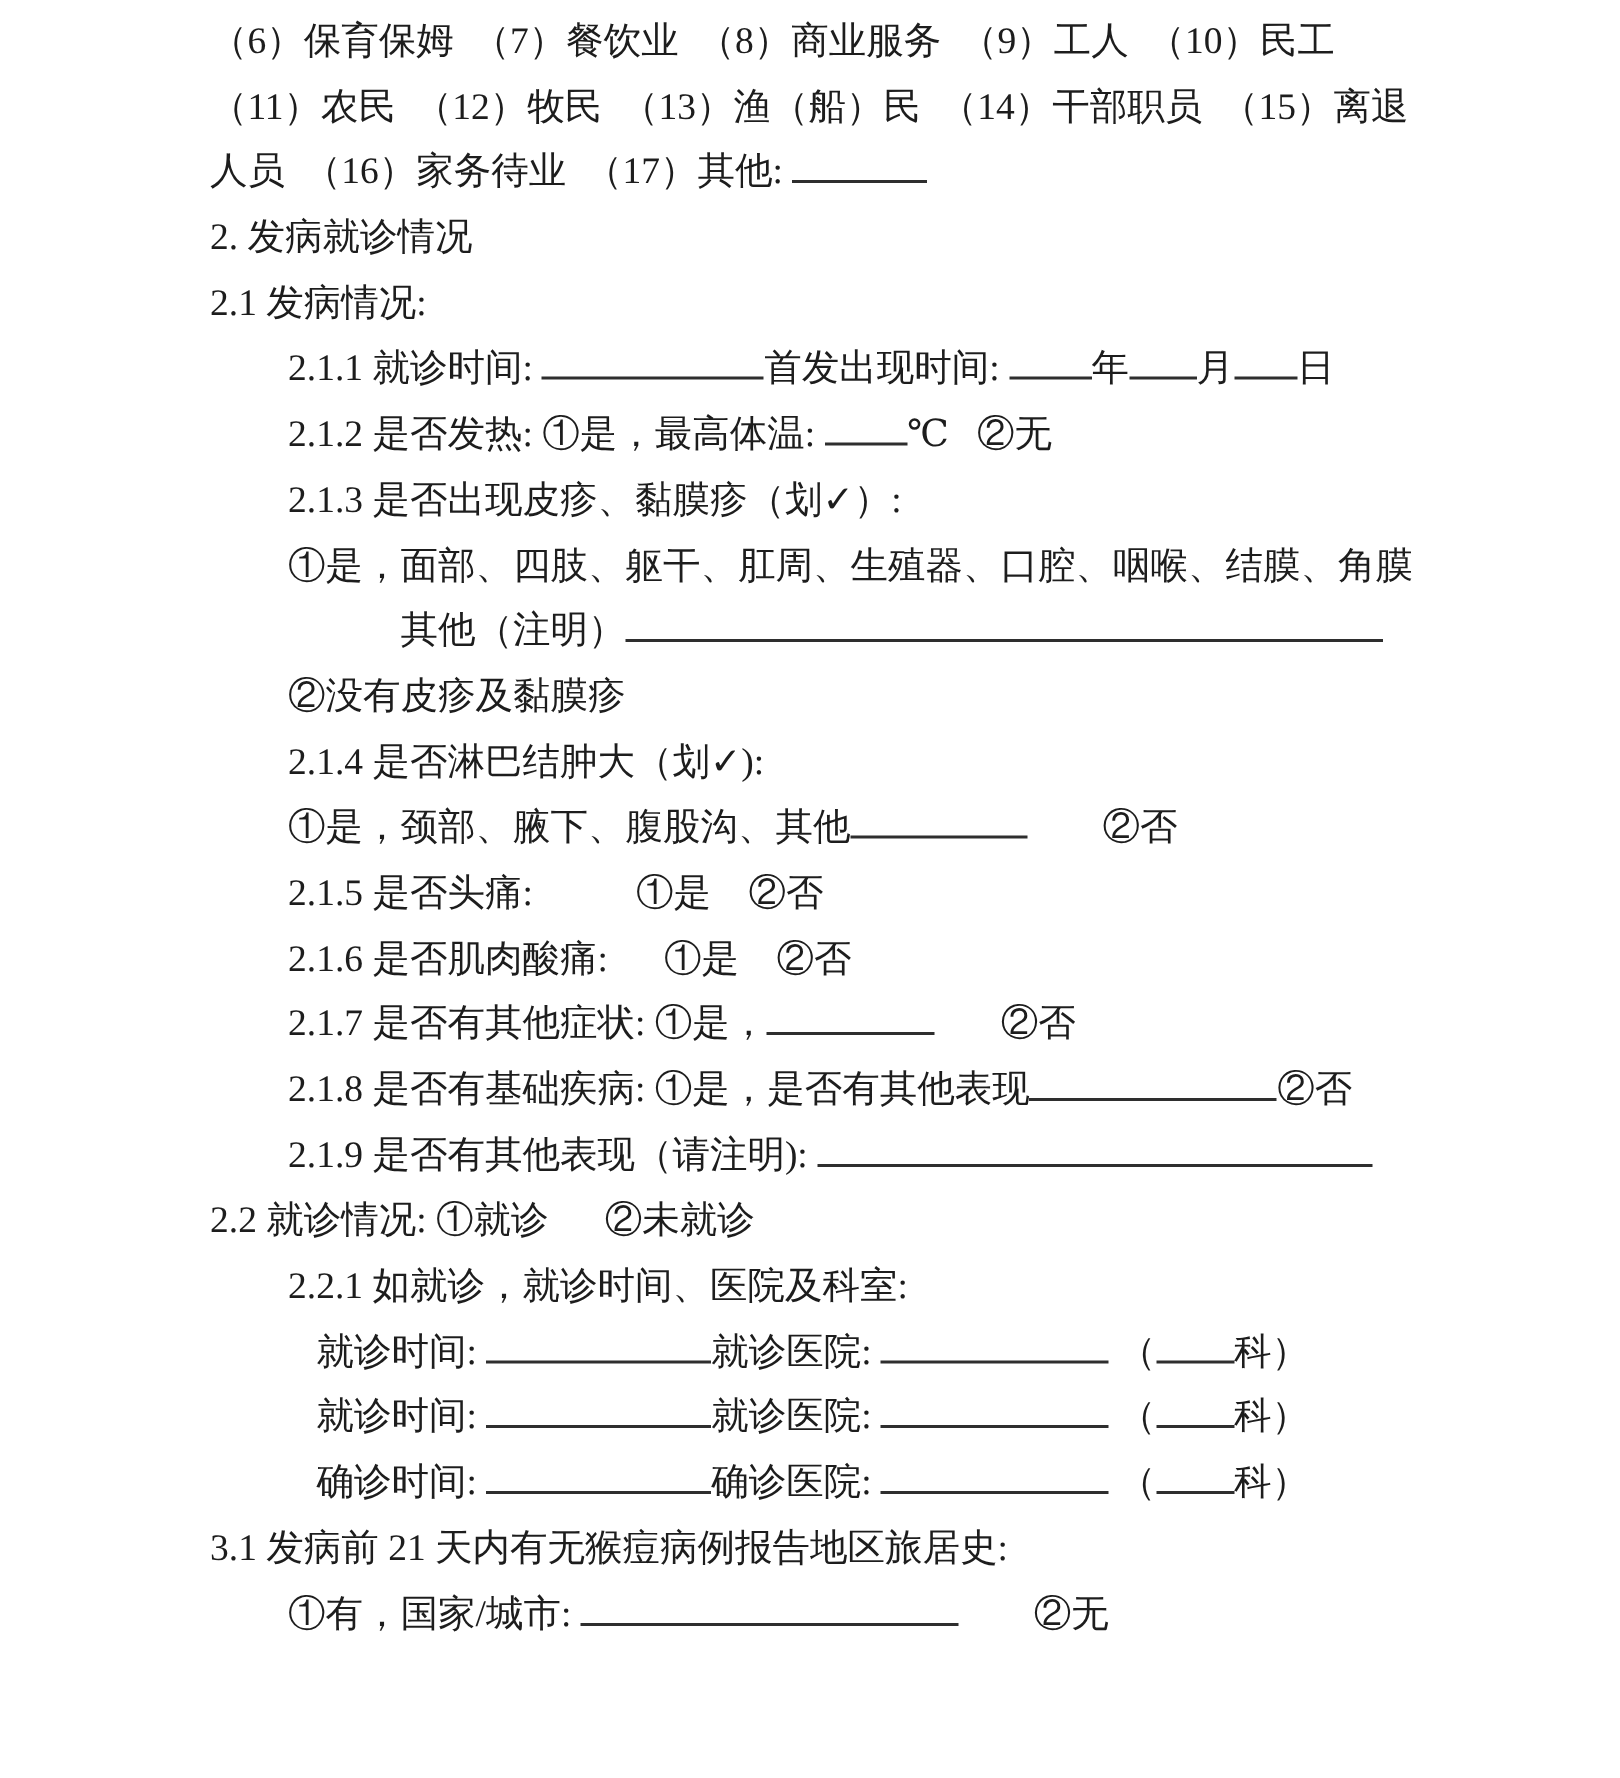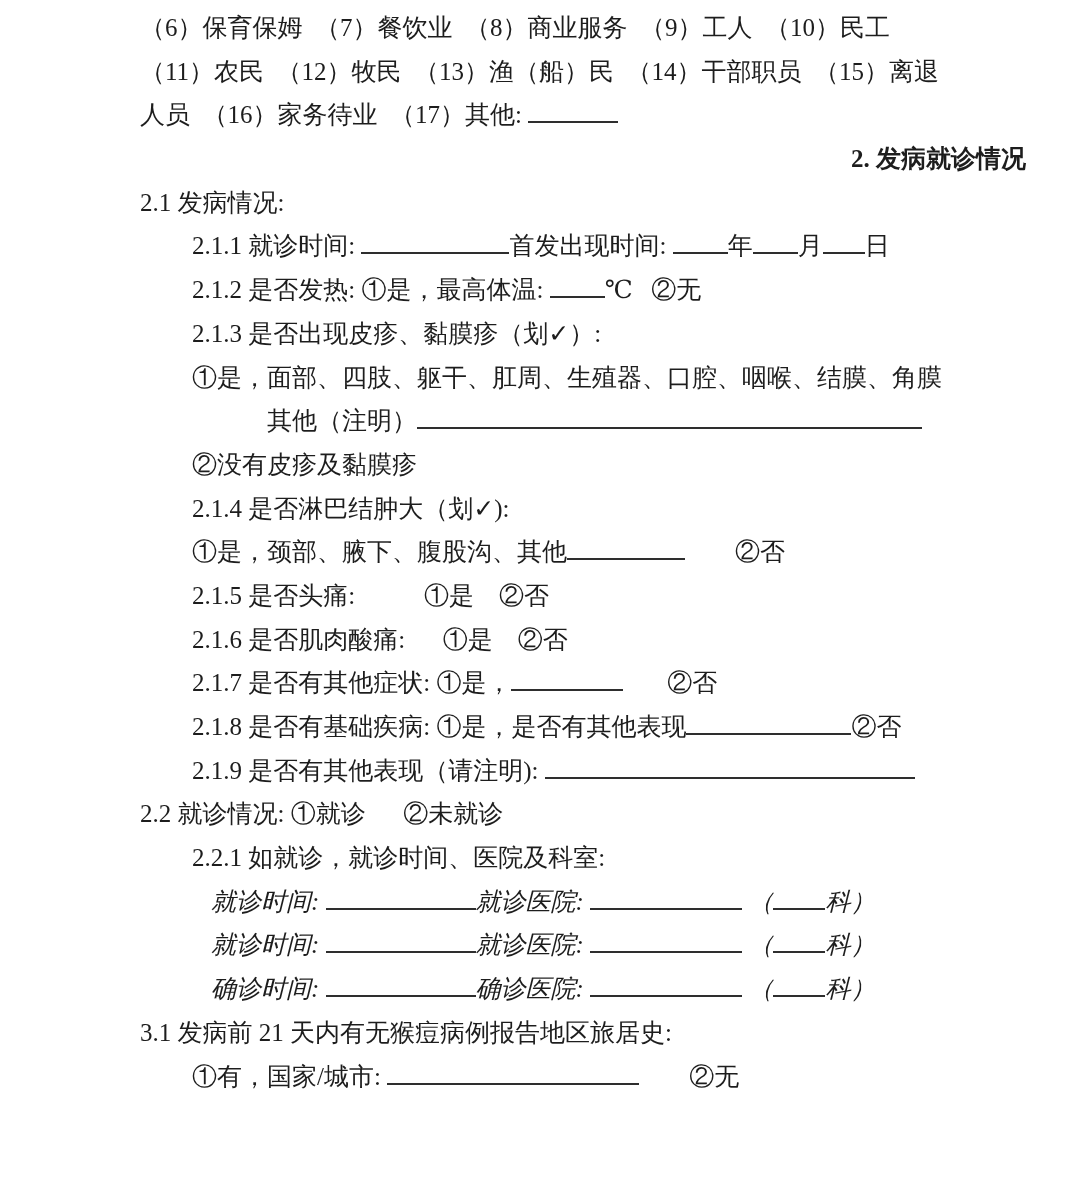--- a/index.html
+++ b/index.html
@@ -11,34 +11,34 @@
     width: 1080px;
     height: 1185px;
     overflow: hidden;
     font-family: "Liberation Serif", "DejaVu Serif", serif;
     color: #1d1d1d;
   }
   .page {
     box-sizing: border-box;
     width: 1080px;
     height: 1185px;
-    padding: 6px 54px 0 140px;
+    padding: 6px 116px 0 140px;
     background: #ffffff;
   }
   .line {
     font-size: 25px;
     line-height: 43.7px;
     height: 43.7px;
     white-space: pre;
   }
   .indent-0 { padding-left: 0; }
   .indent-1 { padding-left: 52px; }
   .indent-2 { padding-left: 127px; }
-  .indent-3 { padding-left: 71px; font-style: italic; }
-  .bold { font-weight: 700; text-align: right; }
+  .indent-3 { padding-left: 71px; }
+  .bold { font-weight: 400; }
   .run { }
   .blank {
     display: inline-block;
     height: 0.9em;
     border-bottom: 2px solid #2e2e2e;
   }
 </style>
 </head>
 <body>
 

